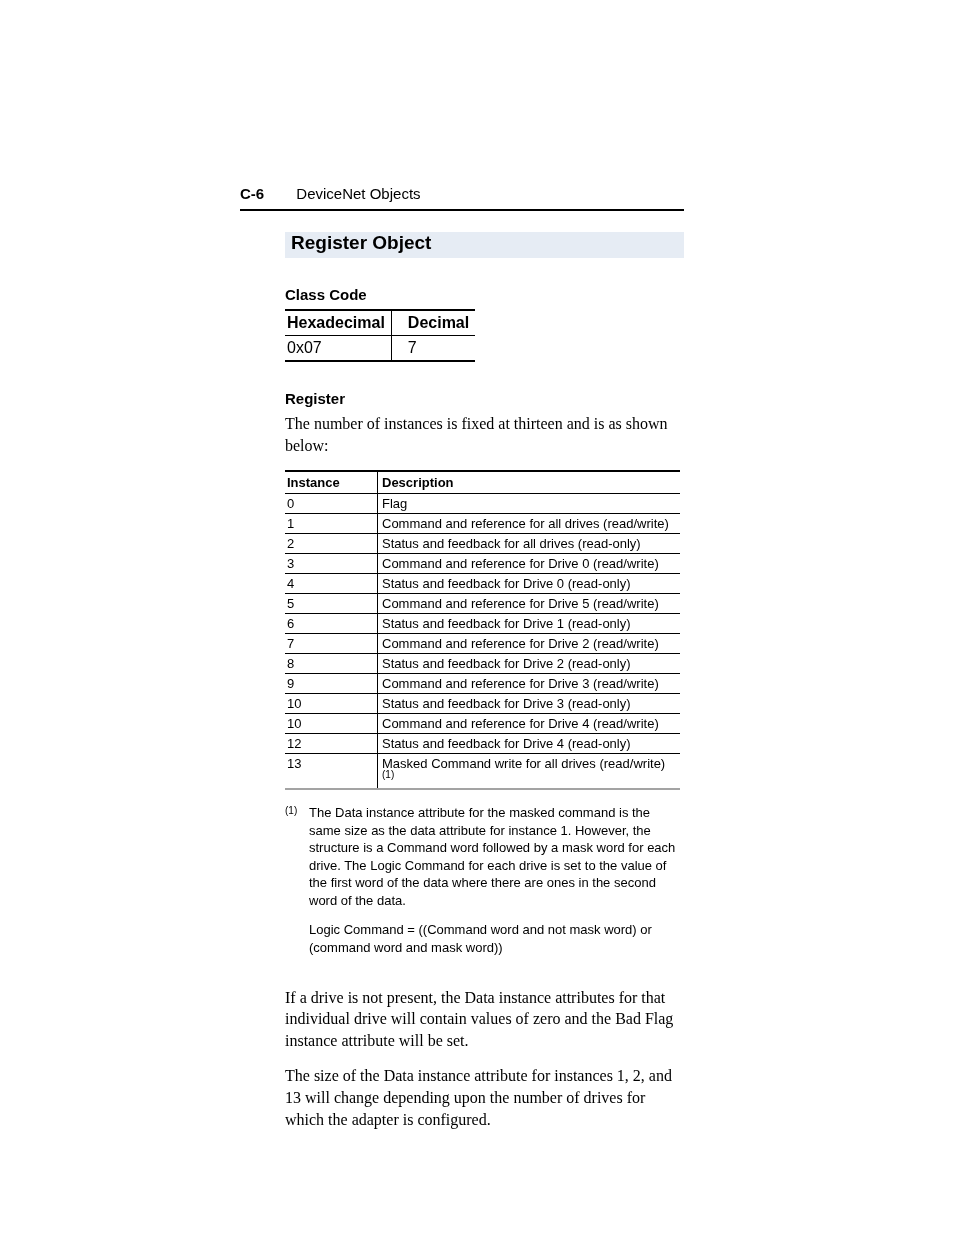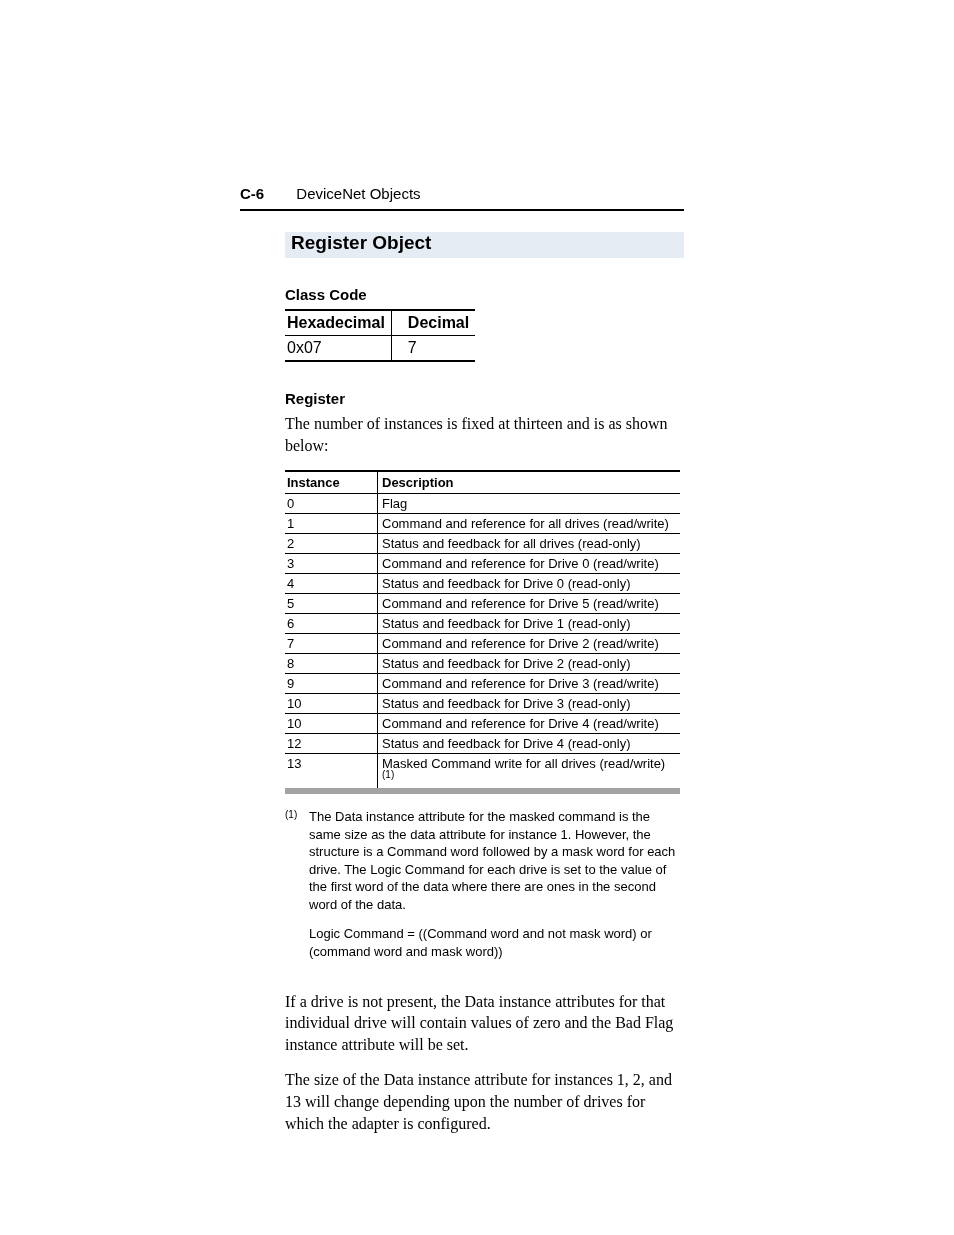--- a/index.html
+++ b/index.html
@@ -100,21 +100,21 @@
     text-align: left;
     font-weight: bold;
     padding: 3px 4px 3px 2px;
   }
   .instances-table td {
     border-bottom: 1px solid #000;
     padding: 2px 4px 2px 2px;
     vertical-align: top;
   }
   .instances-table tr:last-child td {
-    border-bottom: 6px solid #a3a3a3;
+    border-bottom: 2px solid #a3a3a3;
   }
   .instances-table .col2 {
     border-left: 1px solid #000;
     padding-left: 4px;
   }
   .instances-table th.col2 {
     border-left: 1px solid #000;
     padding-left: 4px;
   }
   sup {

